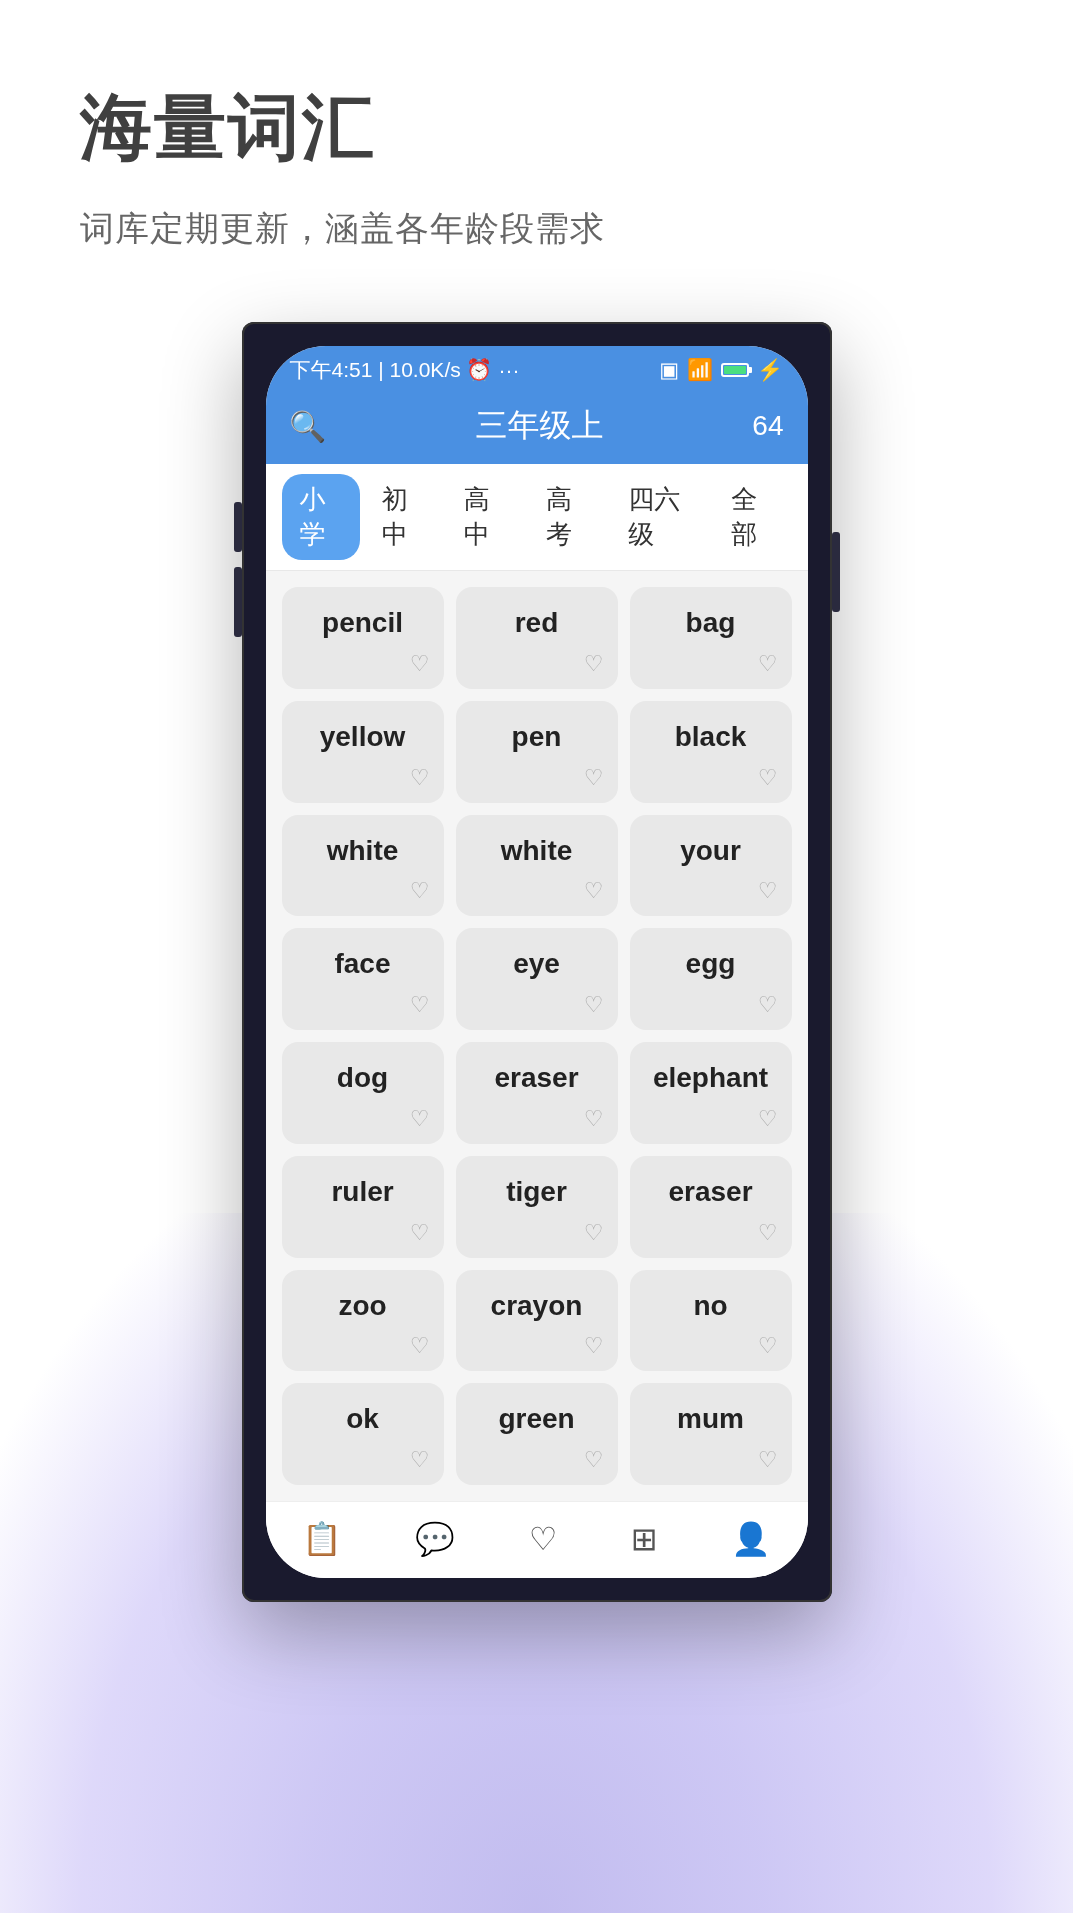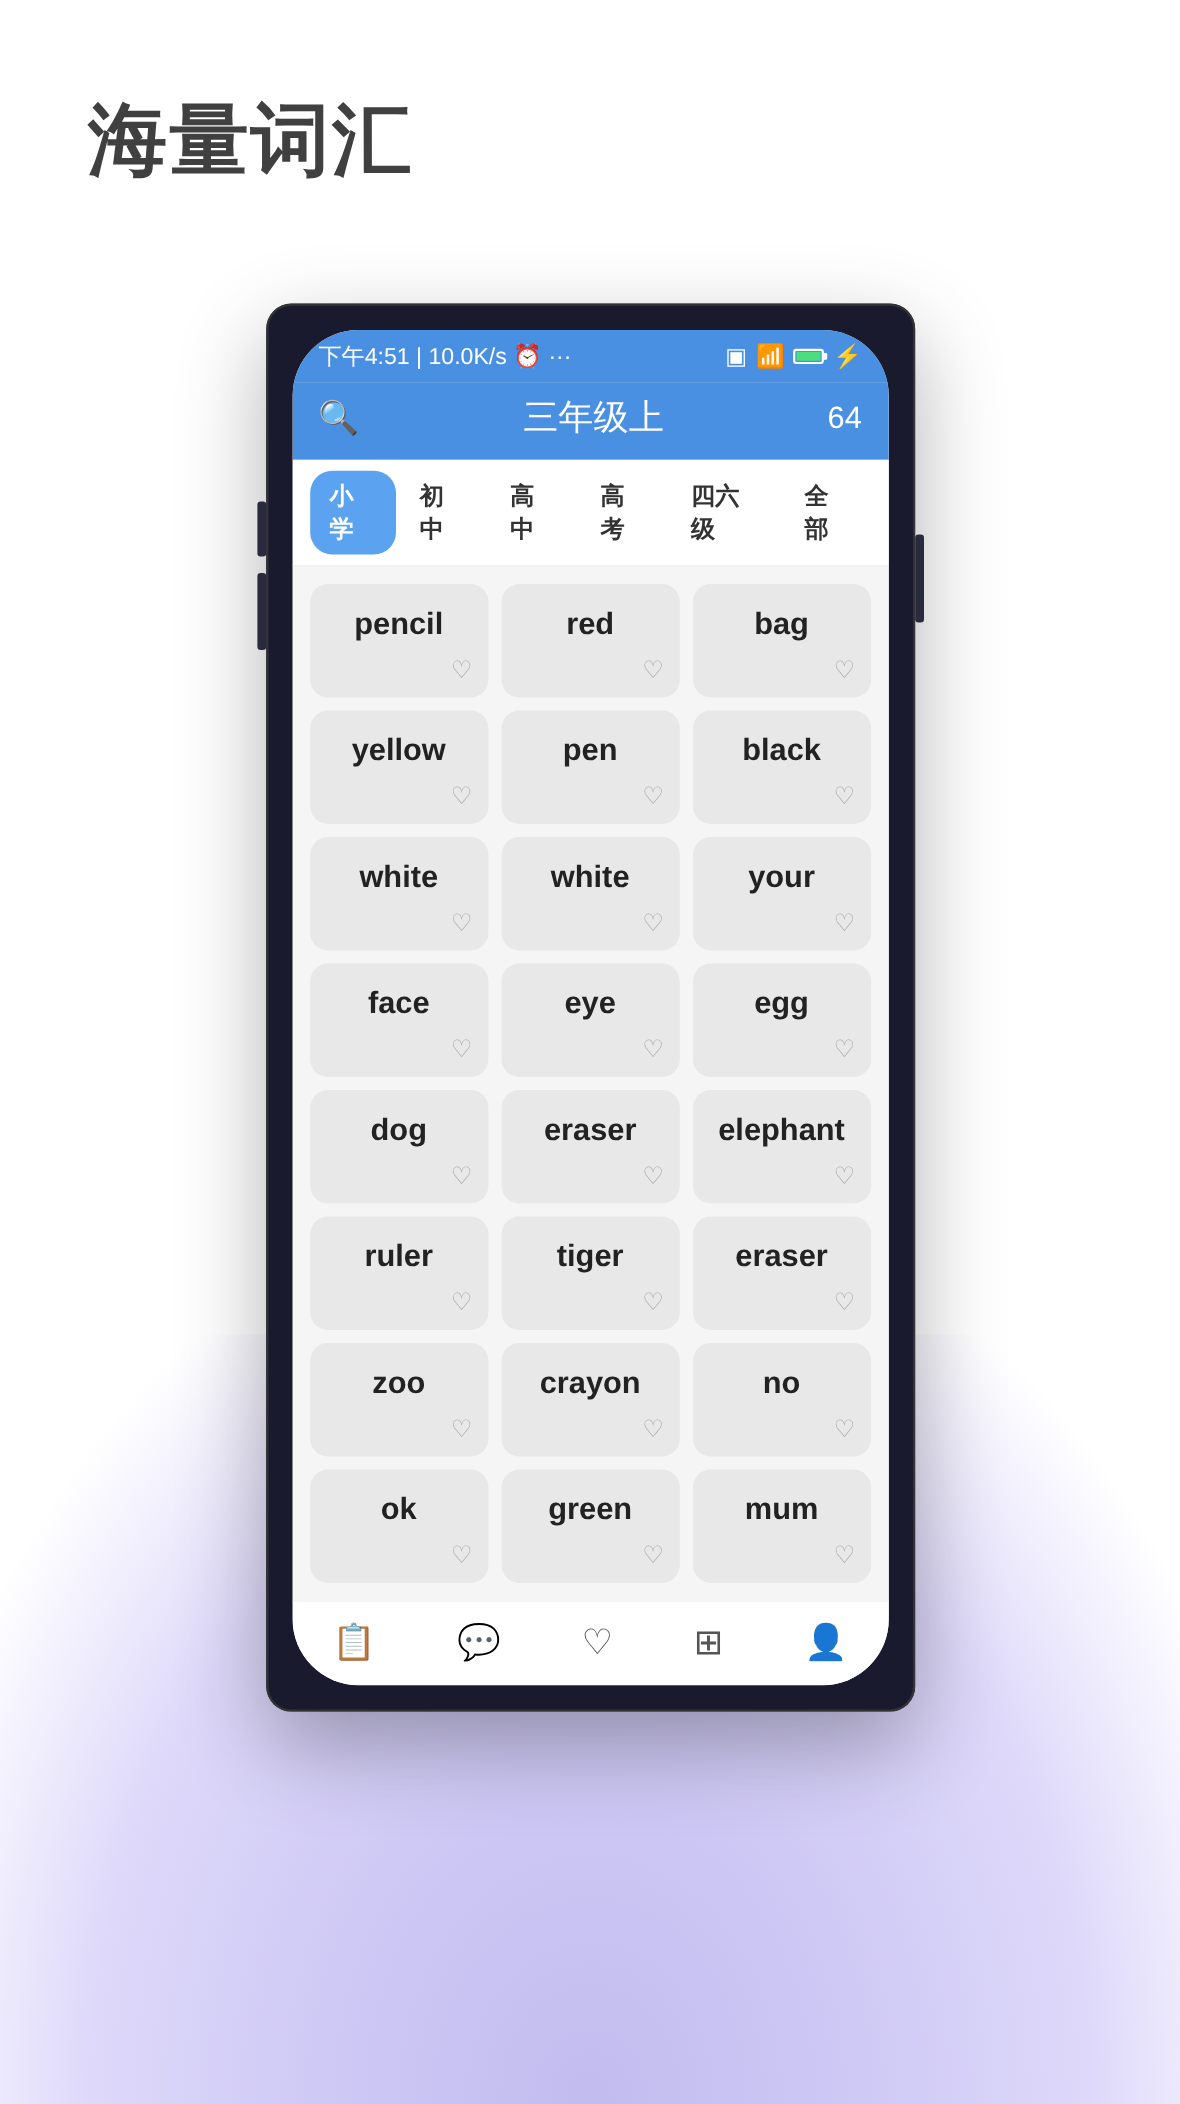--- a/index.html
+++ b/index.html
@@ -54,21 +54,21 @@
       z-index: 10;
       display: flex;
       justify-content: center;
       margin-top: 40px;
     }
 
     .phone-outer {
       width: 590px;
       height: 1280px;
       background: #1a1a2e;
-      border-radius: 23px;
+      border-radius: 12px;
       padding: 24px;
       box-shadow: 0 30px 80px rgba(0,0,0,0.3), inset 0 0 0 2px #333;
       position: relative;
     }
 
     .phone-side-btn {
       position: absolute;
       background: #2a2a3e;
       border-radius: 3px;
     }
@@ -196,24 +196,23 @@
       align-items: center;
       padding: 10px 16px;
       gap: 4px;
       border-bottom: 1px solid #e8e8e8;
       flex-shrink: 0;
     }
 
     .tab-item {
       padding: 8px 18px;
       border-radius: 20px;
-      font-size: 22px;
+      font-size: 26px;
       color: #333;
       cursor: pointer;
-      font-weight: bold;
     }
 
     .tab-item.active {
       background: #5ba3f0;
       color: white;
     }
 
     .word-grid {
       flex: 1;
       overflow-y: auto;
@@ -279,20 +278,21 @@
     }
   </style>
 </head>
 <body>
 
 <div class="page-bg"></div>
 <div class="purple-blob"></div>
 
 <div class="header-section">
   <h1 class="main-title">海量词汇</h1>
+  <p class="subtitle">词库定期更新，涵盖各年龄段需求</p>
 </div>
 
 <div class="phone-wrapper">
   <div class="phone-outer">
     <div class="phone-side-btn phone-vol-up"></div>
     <div class="phone-side-btn phone-vol-down"></div>
     <div class="phone-side-btn phone-power"></div>
 
     <div class="phone-inner">
 

